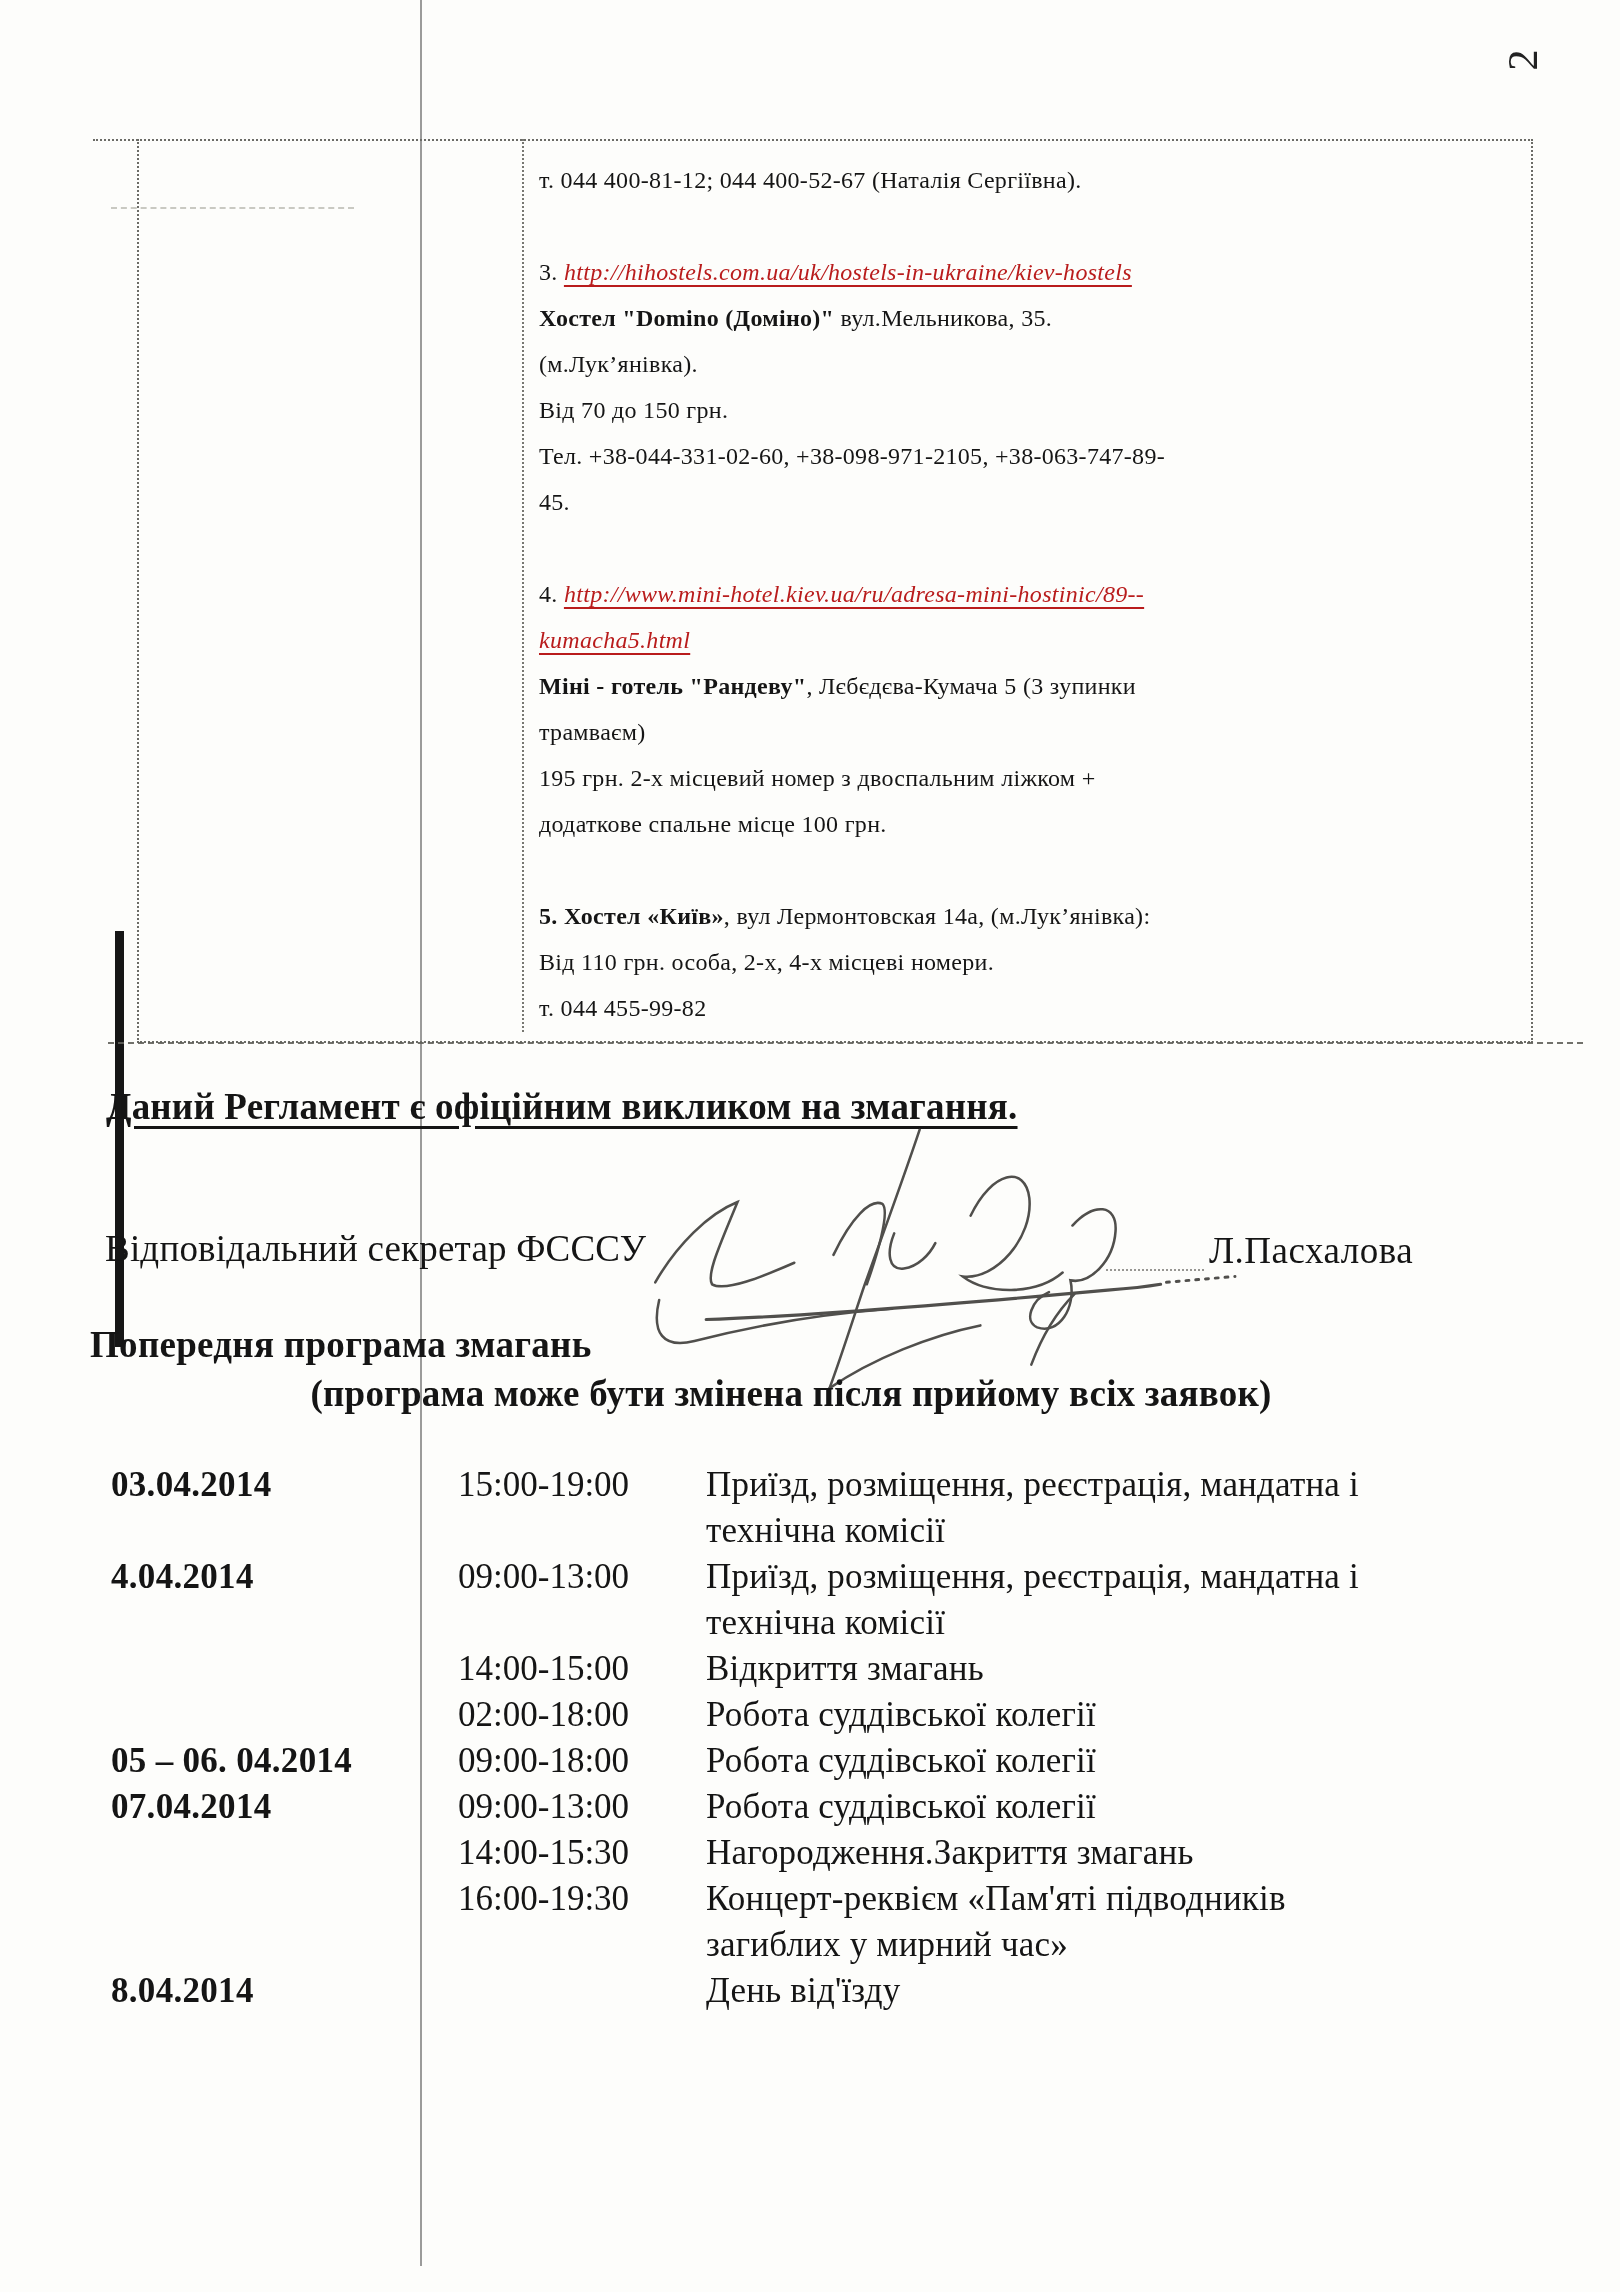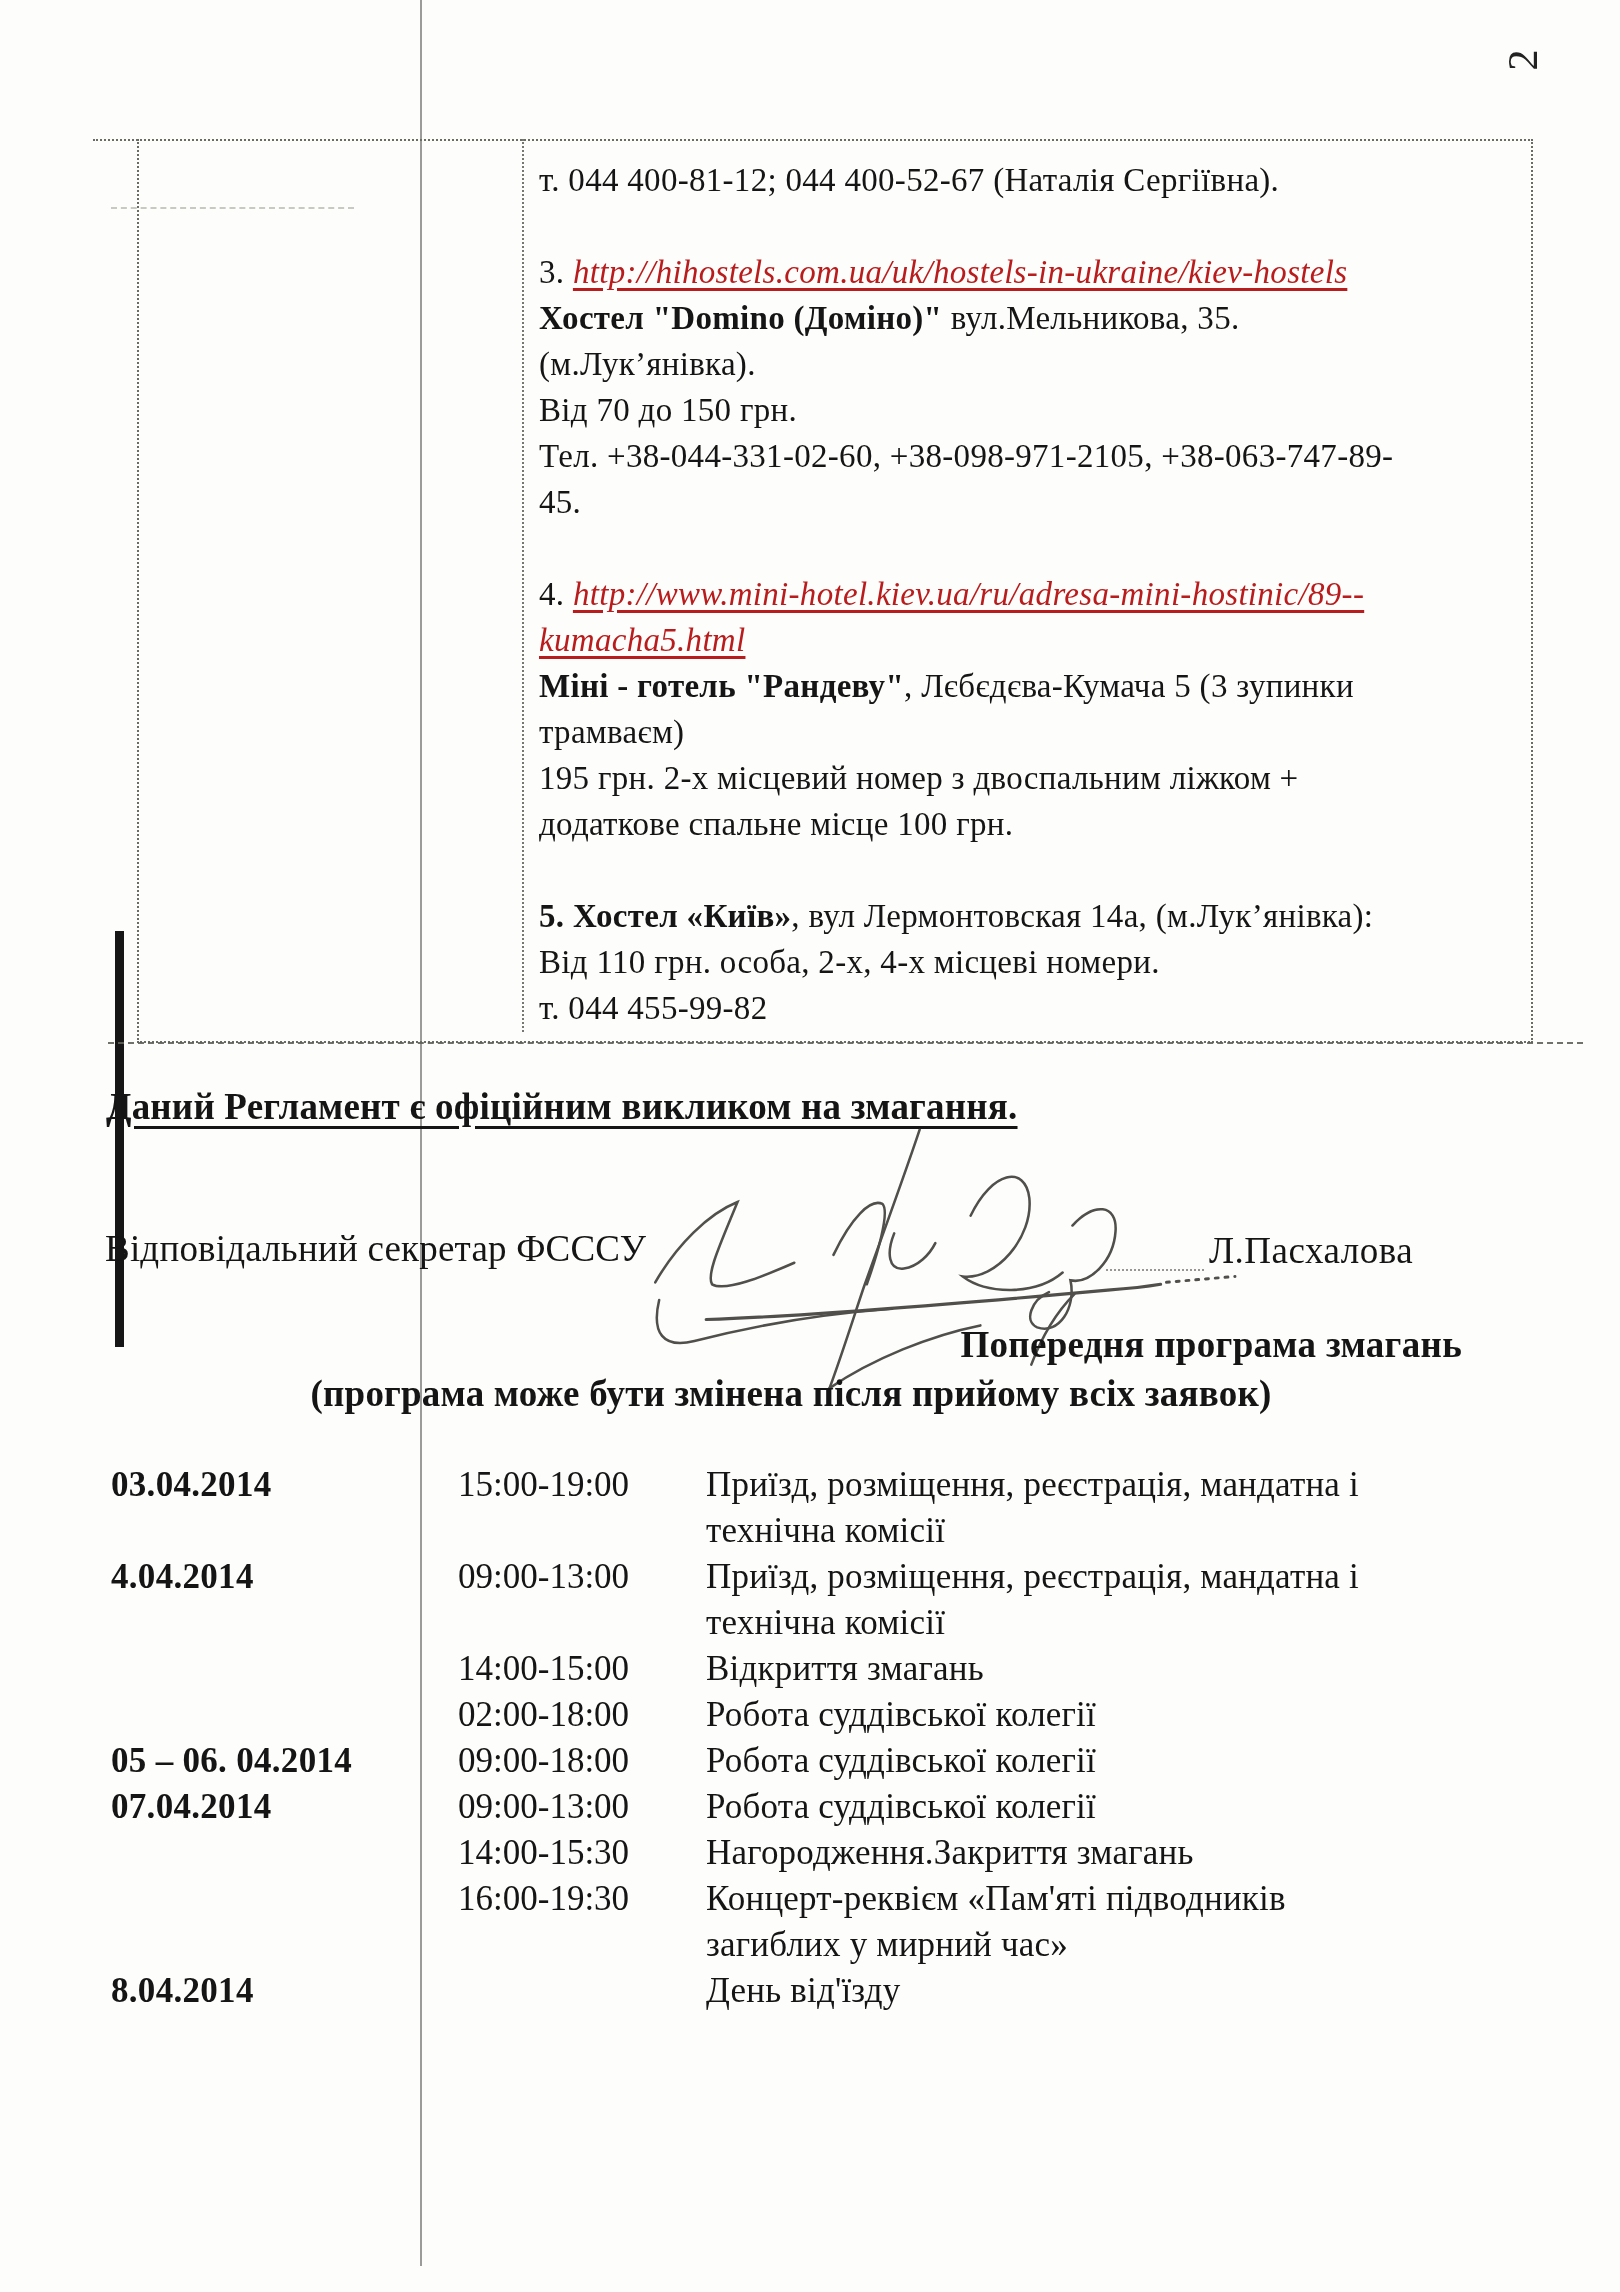--- a/index.html
+++ b/index.html
@@ -17,32 +17,32 @@
   
   .crease-line{left:420px;top:0;width:2px;height:2266px;background:#4a4a4a;opacity:.55;}
   .margin-bar{left:115px;top:931px;width:8.8px;height:416px;background:#161616;}
   .pencil-mark{left:111px;top:207px;width:243px;height:0;border-top:2px dashed #b8b8b0;opacity:.75;}
   .page-number{left:1511px;top:35px;font-size:43px;color:#222;transform:rotate(-90deg);transform-origin:center;letter-spacing:1px;}
   
   .contact-table{left:137px;top:139px;width:1392px;height:900px;border:2px dotted #6b6b66;}
   .cell-divider{left:522px;top:139px;width:0;height:893px;border-left:2px dotted #777771;}
   .table-top-ext{left:93px;top:139px;width:45px;border-top:2px dotted #6b6b66;}
   .table-bottom-rule{left:108px;top:1042px;width:1475px;border-top:2px dashed #62625c;opacity:.9;}
-  .cell-content{left:539px;top:157px;width:990px;font-size:33px;line-height:46px;letter-spacing:0.3px;}
+  .cell-content{left:539px;top:157px;width:990px;font-size:24px;line-height:46px;letter-spacing:0.3px;}
   .line{white-space:nowrap;height:46px;}
   .b{font-weight:bold;}
   .link{text-decoration:underline;text-underline-offset:4.9px;color:#b91c1c;font-style:italic;}
   
   .statement{left:106px;top:1085px;width:1372px;font-size:37px;font-weight:bold;text-decoration:underline;text-underline-offset:6.9px;letter-spacing:0.2px;}
   
   .secretary-label{left:105px;top:1227px;font-size:37px;letter-spacing:0.2px;}
   .secretary-name{left:1209px;top:1229px;font-size:37px;letter-spacing:0.5px;}
   .sig-dots{left:1106px;top:1269px;width:98px;border-top:2.9px dotted #55524e;opacity:.6;}
   
-  .program-title{left:90px;top:1323px;width:1372px;text-align:right;font-size:37px;font-weight:bold;letter-spacing:0.3px;}
+  .program-title{left:90px;top:1323px;width:1372px;text-align:left;font-size:37px;font-weight:bold;letter-spacing:0.3px;}
   .program-subtitle{left:90px;top:1372px;width:1402px;text-align:center;font-size:37px;font-weight:bold;letter-spacing:0.2px;}
   
   .schedule{left:0;top:1465px;width:1436px;font-size:35px;}
   .sched-row{position:relative;height:46px;white-space:nowrap;}
   .sched-date{position:absolute;left:111px;width:343px;font-weight:bold;letter-spacing:0.3px;}
   .sched-time{position:absolute;left:458px;width:245px;}
   .sched-text{position:absolute;left:706px;width:853px;letter-spacing:0.2px;}
   .signature-svg{left:647px;top:1108px;pointer-events:none;}
 </style>
 </head>

